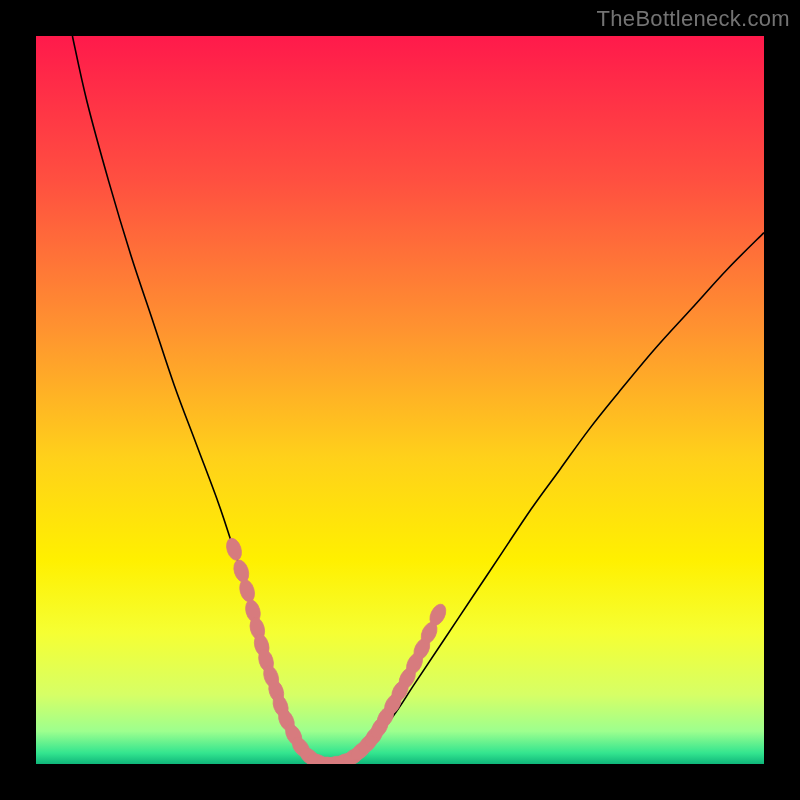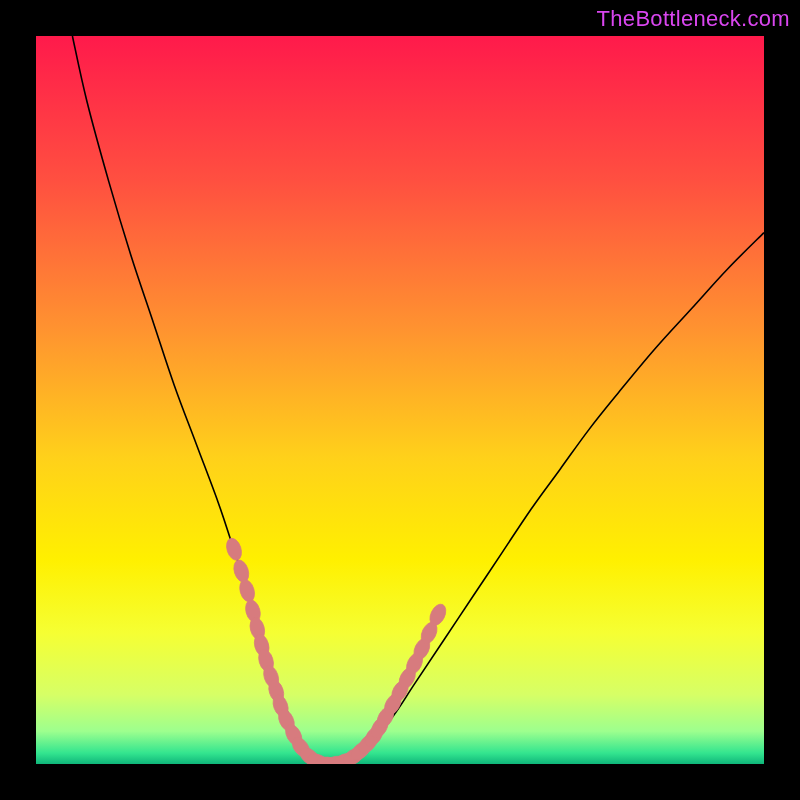--- a/index.html
+++ b/index.html
@@ -35,21 +35,21 @@
   .svg-layer {
     position: absolute;
     left: 0; top: 0;
     width: 100%;
     height: 100%;
   }
   .watermark {
     position: absolute;
     top: 6px;
     right: 10px;
-    color: #d946ef;
+    color: #737373;
     font-size: 22px;
     font-weight: 500;
     letter-spacing: 0.3px;
     user-select: none;
   }
 </style>
 </head>
 <body>
 
 <div class="frame">

